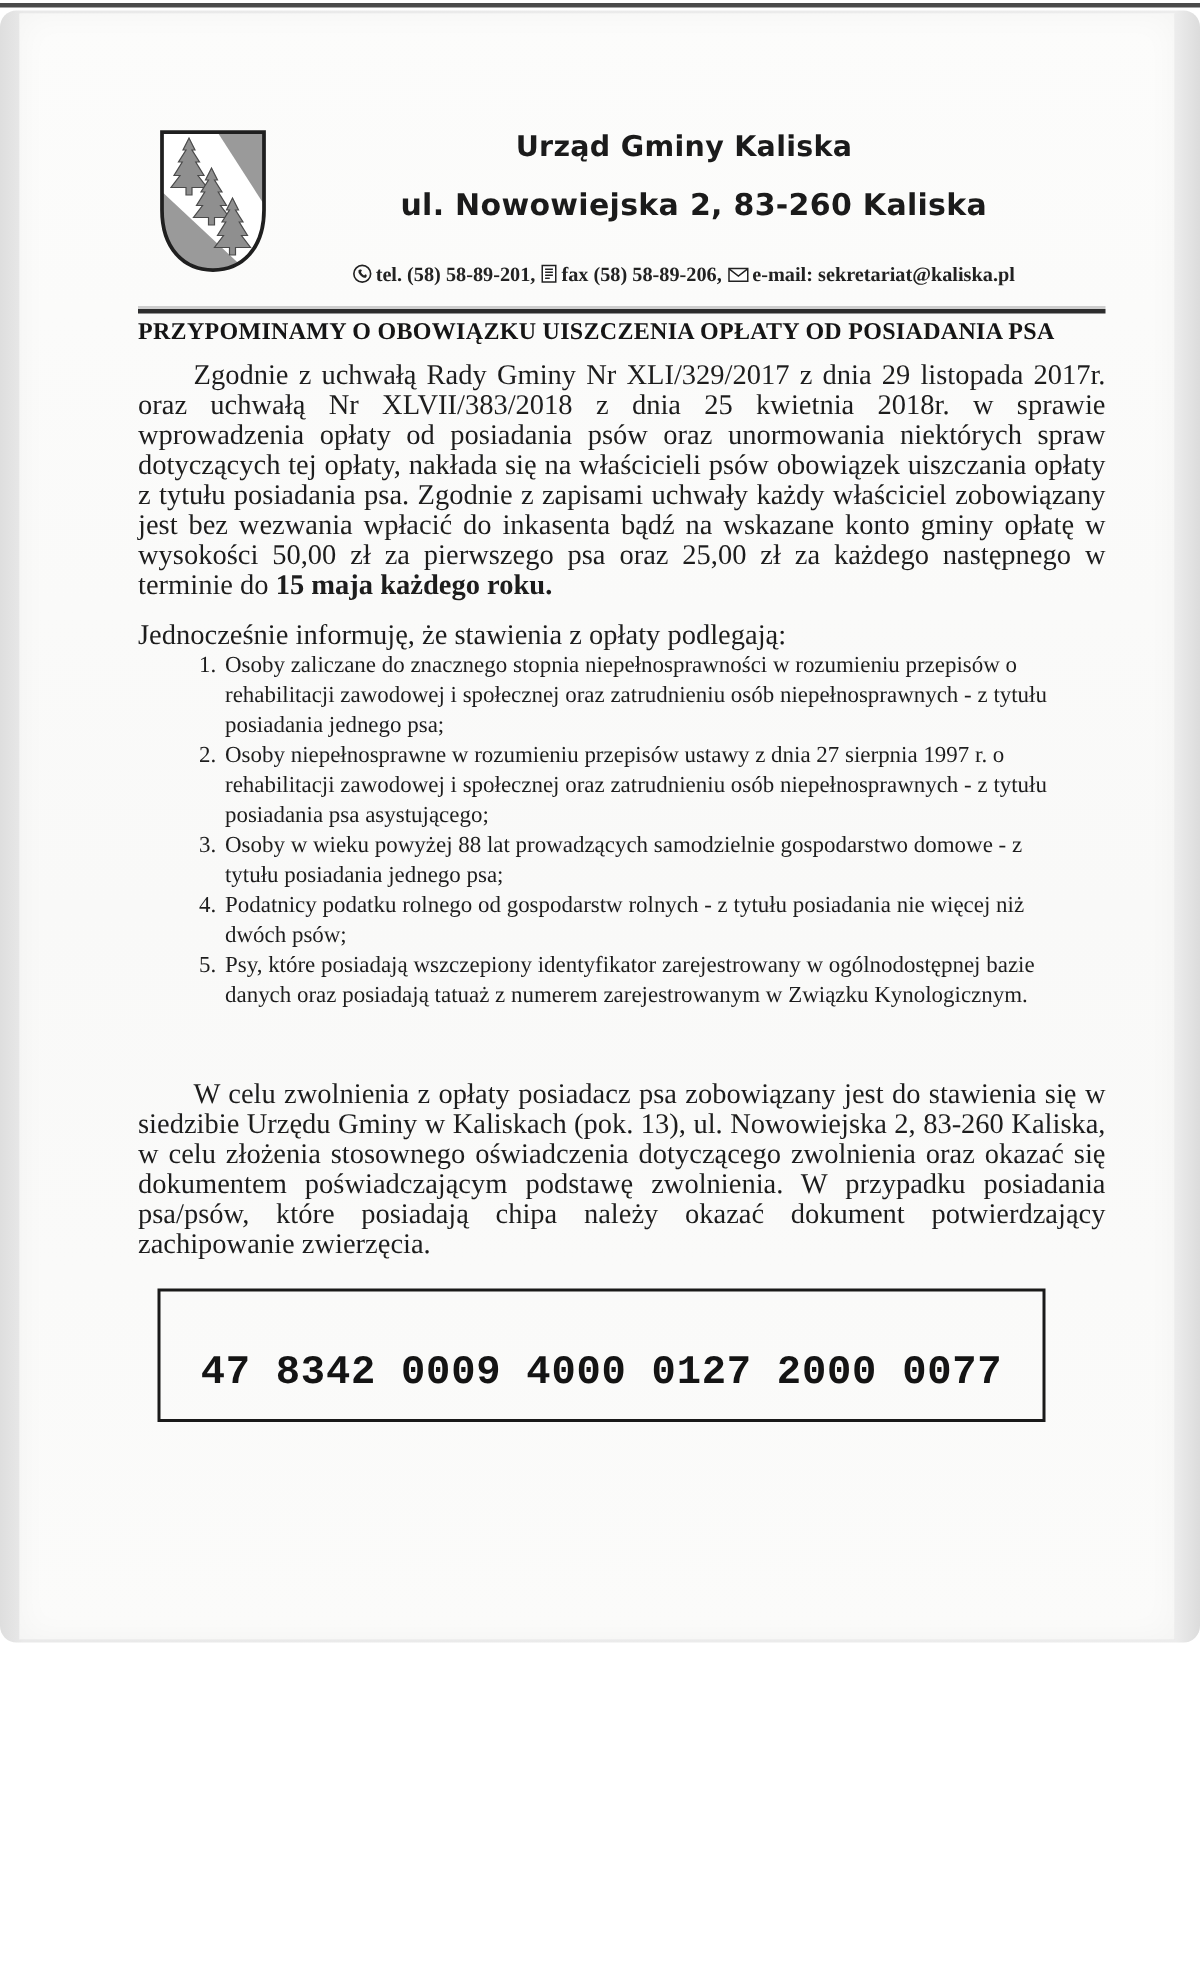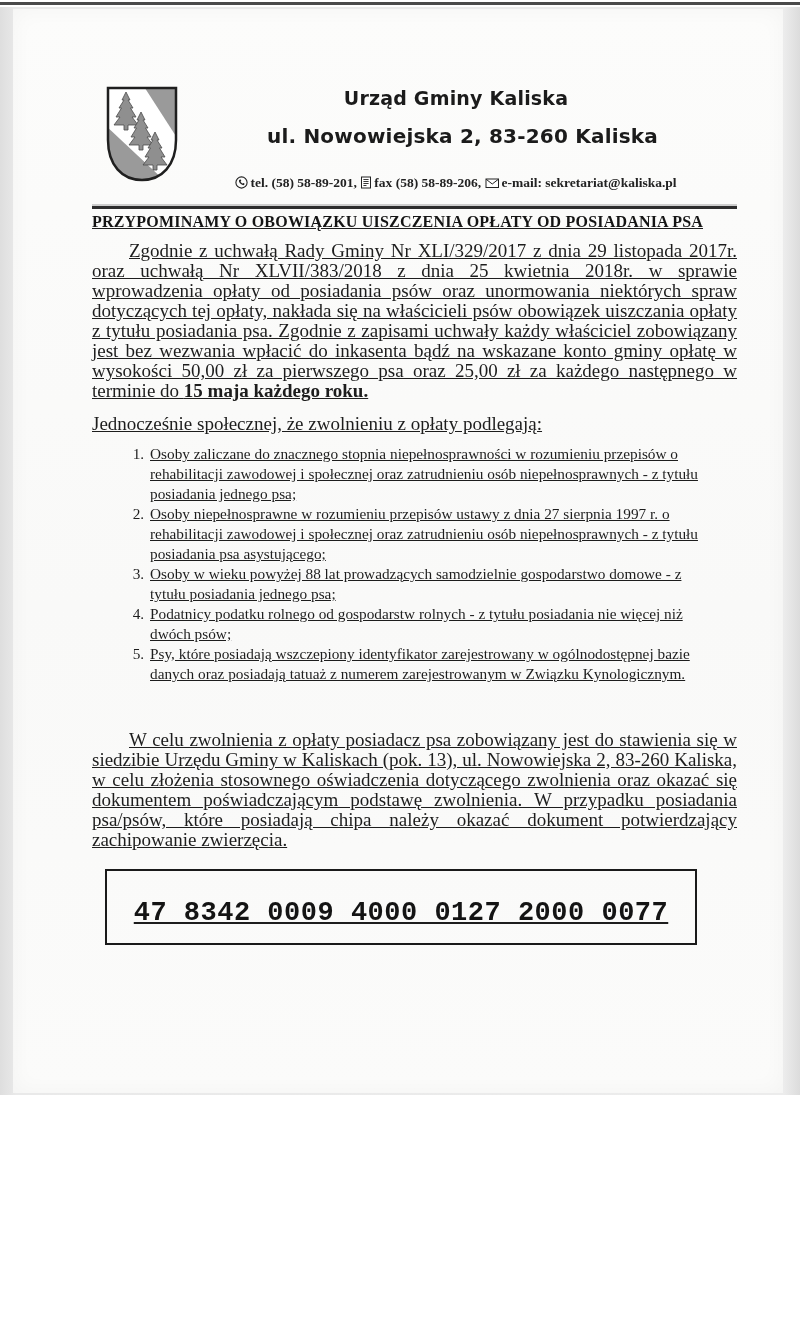--- a/index.html
+++ b/index.html
@@ -19,20 +19,21 @@
     position: absolute;
     left: 0; top: 2px;
     width: 800px; height: 3px;
     background: #4a4a4a;
   }
   .scan-area {
     position: absolute;
     left: 0; top: 7px;
     width: 800px; height: 1088px;
     background: linear-gradient(90deg, #dedede 0%, #e9e9e9 2%, #ececec 98%, #dcdcdc 100%);
+    border-radius: 11px;
   }
   .paper {
     position: absolute;
     left: 13px; top: 2px;
     width: 770px; height: 1084px;
     background: linear-gradient(180deg, #fcfcfb 0%, #f9f9f8 55%, #fbfbfa 100%);
     box-shadow: inset 0 0 22px rgba(0,0,0,0.035);
     color: #1d1d1d;
   }
 
@@ -56,21 +57,21 @@
     font-family: "Liberation Serif", serif;
     font-weight: bold;
     font-size: 13.5px;
     color: #222;
     margin-top: 27px;
     white-space: nowrap;
   }
   .contact-line .ico { display: inline-block; vertical-align: -2px; margin-right: 2px; }
 
   
-  .content { padding: 0 46px 12px 79px; text-decoration: underline; }
+  .content { padding: 0 46px 12px 79px; }
 
   .title-rule {
     margin-top: 13px;
     border-top: 3px solid #2d2d2d;
     box-shadow: 0 -2px 0 rgba(120,120,120,0.35);
   }
   .doc-title {
     font-size: 16px;
     font-weight: bold;
     letter-spacing: 0.2px;
@@ -82,21 +83,20 @@
     font-size: 19px;
     line-height: 20px;
     text-align: justify;
     color: #1d1d1d;
   }
   .indent { text-indent: 37px; }
   .p-intro { margin-top: 10px; }
   .p-exempt-intro { margin-top: 13px; text-align: left; }
 
   ol.exemptions {
-    margin-top: 10px;
     padding-left: 56px;
     padding-right: 24px;
     font-size: 15.3px;
     line-height: 20px;
     color: #1d1d1d;
   }
   ol.exemptions li { padding-left: 2px; }
 
   .p-closing { margin-top: 46px; }
 
@@ -111,21 +111,21 @@
     font-size: 15.5px;
     font-weight: bold;
     letter-spacing: 0.3px;
     color: #151515;
   }
   .account-number {
     font-family: "Liberation Mono", "DejaVu Sans Mono", monospace;
     font-weight: bold;
     font-size: 27px;
     letter-spacing: 0.5px;
-    margin-top: 13px;
+    margin-top: 26px;
     color: #141414;
     white-space: nowrap;
   }
   .payment-title {
     font-size: 15px;
     font-weight: bold;
     letter-spacing: 0.2px;
     margin-top: 15px;
     color: #151515;
   }
@@ -188,21 +188,21 @@
           </div>
         </div>
       </div>
 
       <div class="content">
         <div class="title-rule"></div>
         <div class="doc-title">PRZYPOMINAMY O OBOWIĄZKU UISZCZENIA OPŁATY OD POSIADANIA PSA</div>
 
         <p class="para indent p-intro"><span>Zgodnie z uchwałą Rady Gminy Nr XLI/329/2017 z dnia 29 listopada 2017r. oraz uchwałą Nr XLVII/383/2018 z dnia 25 kwietnia 2018r. w sprawie wprowadzenia opłaty od posiadania psów oraz unormowania niektórych spraw dotyczących tej opłaty, nakłada się na właścicieli psów obowiązek uiszczania opłaty z tytułu posiadania psa. Zgodnie z zapisami uchwały każdy właściciel zobowiązany jest bez wezwania wpłacić do inkasenta bądź na wskazane konto gminy opłatę w wysokości 50,00 zł za pierwszego psa oraz 25,00 zł za każdego następnego w terminie do </span><b>15 maja każdego roku.</b></p>
 
-        <p class="para p-exempt-intro">Jednocześnie społecznej, że zwolnieniu z opłaty podlegają:</p>
+        <p class="para p-exempt-intro">Jednocześnie informuję, że stawienia z opłaty podlegają:</p>
 
         <ol class="exemptions">
           <li><span>Osoby zaliczane do znacznego stopnia niepełnosprawności w rozumieniu przepisów o rehabilitacji zawodowej i społecznej oraz zatrudnieniu osób niepełnosprawnych - z tytułu posiadania jednego psa;</span></li>
           <li><span>Osoby niepełnosprawne w rozumieniu przepisów ustawy z dnia 27 sierpnia 1997 r. o rehabilitacji zawodowej i społecznej oraz zatrudnieniu osób niepełnosprawnych - z tytułu posiadania psa asystującego;</span></li>
           <li><span>Osoby w wieku powyżej 88 lat prowadzących samodzielnie gospodarstwo domowe - z tytułu posiadania jednego psa;</span></li>
           <li><span>Podatnicy podatku rolnego od gospodarstw rolnych - z tytułu posiadania nie więcej niż dwóch psów;</span></li>
           <li><span>Psy, które posiadają wszczepiony identyfikator zarejestrowany w ogólnodostępnej bazie danych oraz posiadają tatuaż z numerem zarejestrowanym w Związku Kynologicznym.</span></li>
         </ol>
 
         <p class="para indent p-closing">W celu zwolnienia z opłaty posiadacz psa zobowiązany jest do stawienia się w siedzibie Urzędu Gminy w Kaliskach (pok. 13), ul. Nowowiejska 2, 83-260 Kaliska, w celu złożenia stosownego oświadczenia dotyczącego zwolnienia oraz okazać się dokumentem poświadczającym podstawę zwolnienia. W przypadku posiadania psa/psów, które posiadają chipa należy okazać dokument potwierdzający zachipowanie zwierzęcia.</p>

